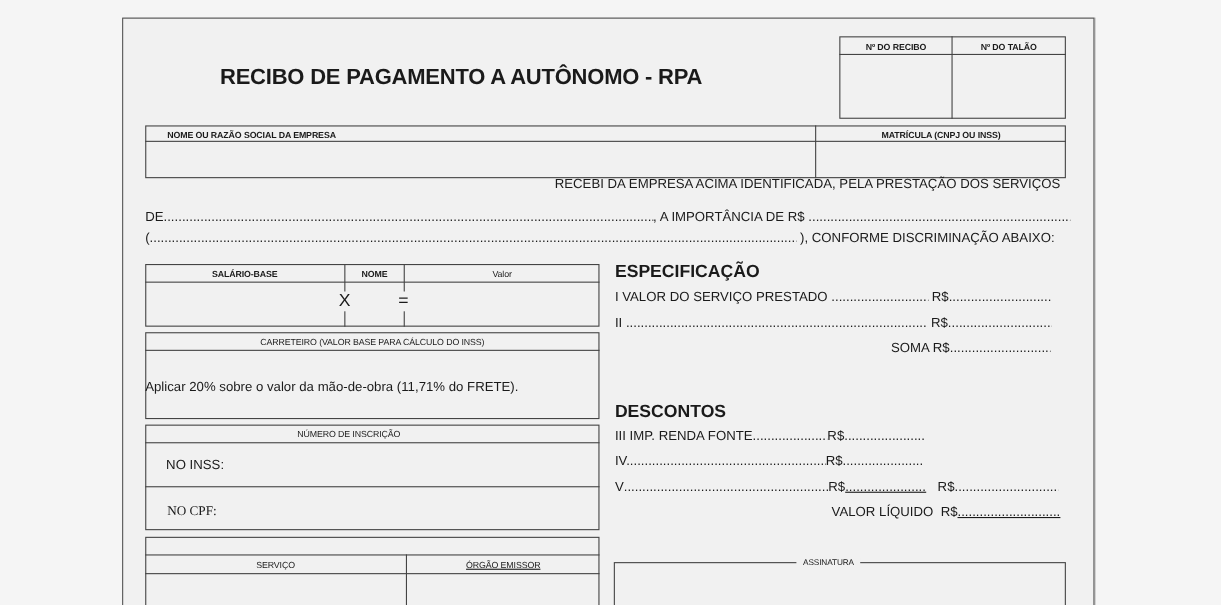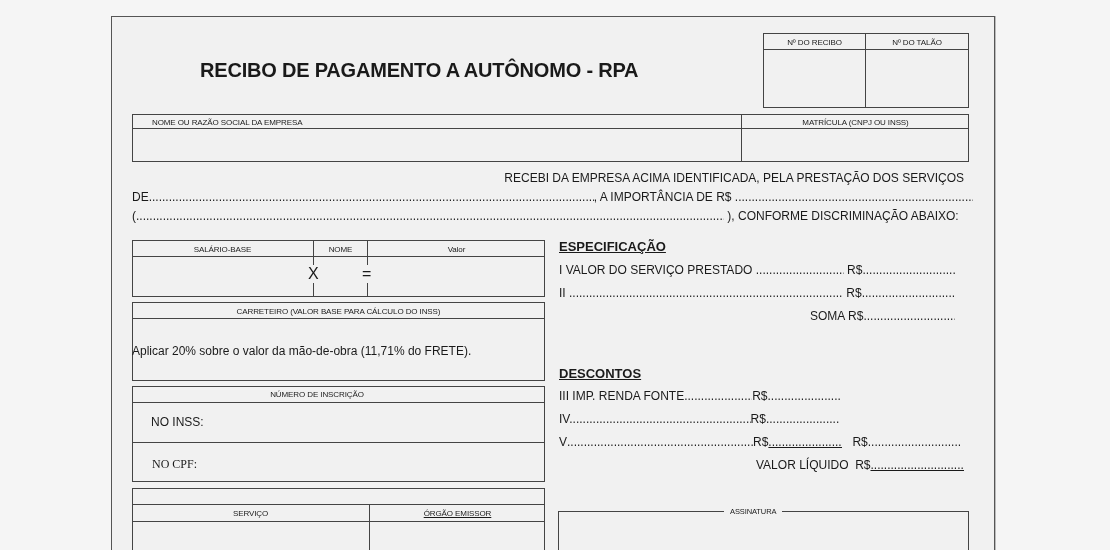--- a/index.html
+++ b/index.html
@@ -7,25 +7,25 @@
   body { position: relative; font-family: "Liberation Sans", sans-serif; color: #1a1a1a; }
   .paper {
     position: absolute; left: 111px; top: 16px; width: 884px; height: 560px;
     background: #f1f1f1; border: 1px solid #555;
     box-shadow: 1px 0 0 #bbb;
   }
   .abs { position: absolute; }
   .box { position: absolute; border: 1.5px solid #444; }
   .hline { position: absolute; height: 0; border-top: 1.5px solid #444; }
   .vline { position: absolute; width: 0; border-left: 1.5px solid #444; }
-  .small { font-size: 8px; font-weight: normal; letter-spacing: -0.1px; text-align: center; }
+  .small { font-size: 8px; font-weight: bold; letter-spacing: -0.1px; text-align: center; }
   .title { font-size: 20px; font-weight: bold; letter-spacing: -0.2px; }
   .txt { font-size: 12px; white-space: nowrap; }
   .dots { letter-spacing: 0; overflow: hidden; white-space: nowrap; display: inline-block; vertical-align: bottom; }
-  .heading { font-size: 13px; font-weight: bold; text-decoration: underline; }
+  .heading { font-size: 16px; font-weight: bold; }
   .field { background: transparent; border: none; outline: none; font-family: "Liberation Sans", sans-serif; font-size: 12px; }
 </style>
 </head>
 <body>
 
 <div class="paper">
 
   <div class="abs title" style="left:88px; top:42px;">RECIBO DE PAGAMENTO A AUTÔNOMO - RPA</div>
 
   <div class="box" style="left:651px; top:16px; width:206px; height:75px;"></div>
@@ -37,21 +37,21 @@
   <input class="abs field" style="left: 757px; top: 38px; width: 96px; height: 48px;">
 
   <div class="box" style="left:20px; top:97px; width:837px; height:48px;"></div>
   <div class="hline" style="left:20px; top:111px; width:837px;"></div>
   <div class="vline" style="left:629px; top:97px; height:48px;"></div>
   <div class="abs small" style="left:40px; top:101px; text-align:left;">NOME OU RAZÃO SOCIAL DA EMPRESA</div>
   <div class="abs small" style="left:630px; top:101px; width:227px;">MATRÍCULA (CNPJ OU INSS)</div>
   <input class="abs field" style="left: 24px; top: 115px; width: 602px; height: 27px;">
   <input class="abs field" style="left: 633px; top: 115px; width: 220px; height: 27px;">
 
-  <div class="abs txt" style="right:30px; top:154px;">RECEBI DA EMPRESA ACIMA IDENTIFICADA, PELA PRESTAÇÃO DOS SERVIÇOS</div>
+  <div class="abs txt" style="right:30px; top:143px;">RECEBI DA EMPRESA ACIMA IDENTIFICADA, PELA PRESTAÇÃO DOS SERVIÇOS</div>
   <div class="abs txt" style="left:20px; top:173px; width:838px;">
     <span>DE</span><span class="dots" style="width:445px;">..........................................................................................................................................................................................................</span><span>, A IMPORTÂNCIA DE R$</span> <span class="dots" style="width:238px;">..........................................................................................................................</span>
   </div>
   <div class="abs txt" style="left:20px; top:192px; width:838px;">
     <span>(</span><span class="dots" style="width:588px;">...................................................................................................................................................................................................................................................</span> <span>), CONFORME DISCRIMINAÇÃO ABAIXO:</span>
   </div>
 
   <div class="box" style="left:20px; top:223px; width:413px; height:57px;"></div>
   <div class="hline" style="left:20px; top:239px; width:413px;"></div>
   <div class="vline" style="left:201px; top:223px; height:57px;"></div>

